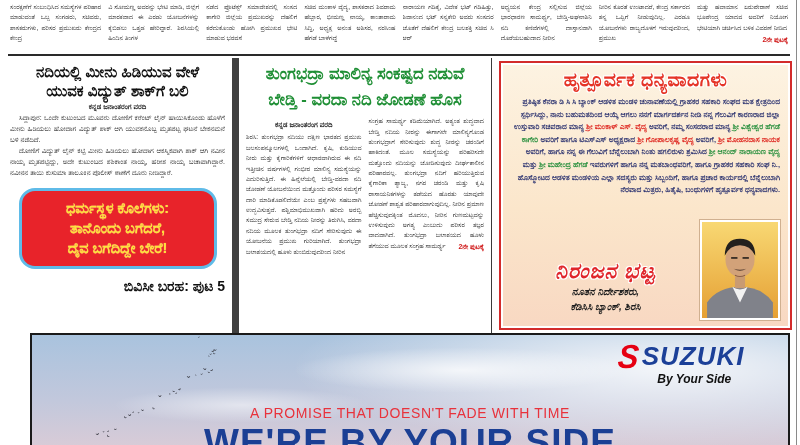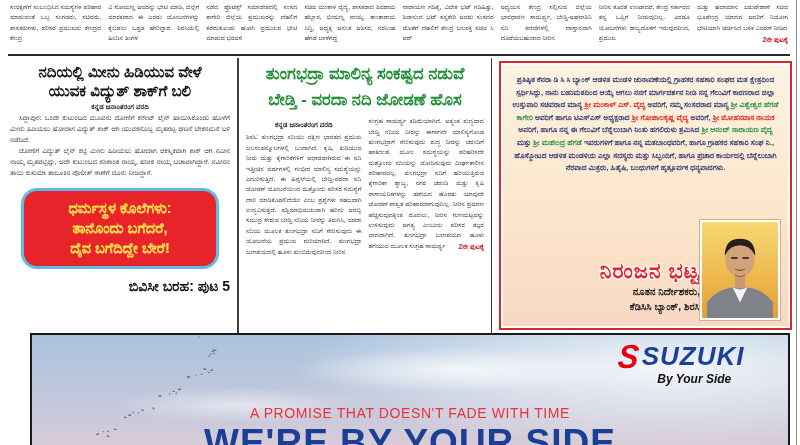--- a/index.html
+++ b/index.html
@@ -16,21 +16,21 @@
     display:flex; gap:7px; padding:2px 2px 4px 2px;
     border-bottom:2px solid #2a2a2a; overflow:hidden;
   }
   .tcol { flex:1; font-size:6.4px; line-height:1.62; text-align:justify; color:#1d1d1d; overflow:hidden; }
   .cont-note { display:block; text-align:right; color:#d01818; font-weight:bold; font-size:6.8px; margin-top:1px; }
 
   
   .mid { position:absolute; top:58px; left:8px; right:6px; height:275px; display:flex; }
 
   
-  .left-article { width:231px; padding:4px 7px 0 2px; border-right:2px solid #404040; }
+  .left-article { width:231px; padding:4px 7px 0 2px; border-right:7px solid #404040; }
   .la-headline { font-size:15px; font-weight:bold; text-align:center; line-height:1.28; color:#101010; }
   .byline { font-size:7px; font-weight:bold; text-align:center; margin:3px 0 2px 0; color:#222; }
   .la-body p { font-size:7px; line-height:1.55; text-align:justify; text-indent:9px; color:#1c1c1c; }
   .promo-box {
     width:198px; margin:10px auto 0 auto; background:#e8232a;
     border:3px solid #5fbbe8; border-radius:16px; padding:8px 4px;
     text-align:center; font-size:14.5px; font-weight:bold; line-height:1.35;
     color:#ffe23b; text-shadow:0 0 1px rgba(255,255,255,.45);
   }
   .promo-footer { text-align:right; font-size:14px; font-weight:bold; margin-top:9px; color:#111; }
@@ -46,26 +46,26 @@
   .thanks-wrap { flex:1; padding:3px 2px 3px 7px; }
   .thanks-ad {
     height:269px; border:2px solid #d32b2b; box-shadow:inset 0 0 0 2px #fff;
     background:linear-gradient(180deg,#fdf3e2 0%,#fbe6cb 55%,#f8d8c2 100%);
     padding:6px 10px 4px 10px; position:relative;
   }
   .ta-title {
     text-align:center; font-size:19px; font-weight:bold; color:#e53427; letter-spacing:0.5px;
     text-shadow:-1px -1px 0 #fff, 1px -1px 0 #fff, -1px 1px 0 #fff, 1px 1px 0 #fff;
   }
-  .ta-body { margin-top:5px; font-size:7.5px; line-height:1.68; text-align:center; color:#343a74; font-weight:bold; }
+  .ta-body { margin-top:5px; font-size:7.5px; line-height:1.68; text-align:right; color:#343a74; font-weight:bold; }
   .seg-navy { color:#343a74; }
   .seg-red  { color:#df2b24; }
   .seg-green{ color:#2c9140; }
   .ta-bottom { position:absolute; left:10px; right:10px; bottom:8px; display:flex; align-items:flex-end; }
-  .ta-who { flex:1; text-align:right; padding-bottom:6px; }
+  .ta-who { flex:1; text-align:center; padding-bottom:6px;font-style:italic; }
   .ta-name {
     font-size:21px; font-weight:bold; color:#e0262b; letter-spacing:1px;
     text-shadow:-1px -1px 0 #fff, 1px -1px 0 #fff, -1px 1px 0 #fff, 1px 1px 0 #fff;
   }
   .ta-desig { font-size:10px; font-weight:bold; color:#1d1d1d; margin-top:2px; line-height:1.45; }
   .ta-photo { width:80px; height:100px; border:2px solid #fff; outline:1px solid #d0b090; background:#f0b84a; }
 
   
   .suzuki-ad {
     position:absolute; left:30px; top:333px; width:760px; height:238px;
@@ -142,20 +142,21 @@
         </div>
         <div class="ca-col">
           <span>ಸಂಗ್ರಹ ಸಾಮರ್ಥ್ಯ ಕಡಿಮೆಯಾಗಿದೆ. ಅತ್ಯಂತ ಶುದ್ಧವಾದ ಬೇಡ್ತಿ ನದಿಯ ನೀರನ್ನು ಈಗಾಗಲೇ ಮಾಲಿನ್ಯಗೊಂಡ ತುಂಗಭದ್ರಾಗೆ ಸೇರಿಸುವುದು ಶುದ್ಧ ನೀರನ್ನು ಚರಂಡಿಗೆ ಹಾಕಿದಂತೆ. ಮೂಲ ಸಮಸ್ಯೆಯನ್ನು ಪರಿಹರಿಸದೇ ಮತ್ತೊಂದು ನದಿಯನ್ನು ಜೋಡಿಸುವುದು ದೀರ್ಘಕಾಲೀನ ಪರಿಹಾರವಲ್ಲ. ತುಂಗಭದ್ರಾ ನದಿಗೆ ಹರಿಯುತ್ತಿರುವ ಕೈಗಾರಿಕಾ ತ್ಯಾಜ್ಯ, ನಗರ ಚರಂಡಿ ಮತ್ತು ಕೃಷಿ ರಾಸಾಯನಿಕಗಳನ್ನು ತಡೆಯದ ಹೊರತು ಯಾವುದೇ ಜೋಡಣೆ ಶಾಶ್ವತ ಪರಿಹಾರವಾಗುವುದಿಲ್ಲ. ನೀರಿನ ಪ್ರಮಾಣ ಹೆಚ್ಚಿಸುವುದಕ್ಕಿಂತ ಮೊದಲು, ನೀರಿನ ಗುಣಮಟ್ಟವನ್ನು ಉಳಿಸುವುದು ಅಗತ್ಯ ಎಂಬುದು ಪರಿಸರ ತಜ್ಞರ ವಾದವಾಗಿದೆ. ತುಂಗಭದ್ರಾ ಜಲಾಶಯದ ಹೂಳು ತೆಗೆಯುವ ಮೂಲಕ ಸಂಗ್ರಹ ಸಾಮರ್ಥ್ಯ</span>
           <span class="ca-note">2ನೇ ಪುಟಕ್ಕೆ</span>
         </div>
       </div>
     </div>
 
     <div class="thanks-wrap">
       <div class="thanks-ad">
+        <div class="ta-title">ಹೃತ್ಪೂರ್ವಕ ಧನ್ಯವಾದಗಳು</div>
         <div class="ta-body"><span class="seg-navy">ಪ್ರತಿಷ್ಠಿತ ಕೆನರಾ ಡಿ ಸಿ ಸಿ ಬ್ಯಾಂಕ್ ಆಡಳಿತ ಮಂಡಳಿ ಚುನಾವಣೆಯಲ್ಲಿ ಗ್ರಾಹಕರ ಸಹಕಾರಿ ಸಂಘದ ಮತ ಕ್ಷೇತ್ರದಿಂದ ಸ್ಪರ್ಧಿಸಿದ್ದು, ನಾನು ಬಹುಮತದಿಂದ ಆಯ್ಕೆ ಆಗಲು ನನಗೆ ಮಾರ್ಗದರ್ಶನ ನೀಡಿ ನನ್ನ ಗೆಲುವಿಗೆ ಕಾರಣರಾದ ಜಿಲ್ಲಾ ಉಸ್ತುವಾರಿ ಸಚಿವರಾದ ಮಾನ್ಯ </span><span class="seg-red">ಶ್ರೀ ಮಂಕಾಳ್ ಎಸ್. ವೈದ್ಯ</span><span class="seg-navy"> ಅವರಿಗೆ, ನಮ್ಮ ಸಂಸದರಾದ ಮಾನ್ಯ </span><span class="seg-green">ಶ್ರೀ ವಿಶ್ವೇಶ್ವರ ಹೆಗಡೆ ಕಾಗೇರಿ</span><span class="seg-navy"> ಅವರಿಗೆ ಹಾಗೂ ಟಿಎಸ್ಎಸ್ ಅಧ್ಯಕ್ಷರಾದ </span><span class="seg-red">ಶ್ರೀ ಗೋಪಾಲಕೃಷ್ಣ ವೈದ್ಯ</span><span class="seg-navy"> ಅವರಿಗೆ, </span><span class="seg-red">ಶ್ರೀ ಮೋಹನದಾಸ ನಾಯಕ</span><span class="seg-navy"> ಅವರಿಗೆ, ಹಾಗೂ ನನ್ನ ಈ ಗೆಲುವಿಗೆ ಬೆನ್ನೆಲುಬಾಗಿ ನಿಂತು ಹಗಲಿರುಳು ಶ್ರಮಿಸಿದ </span><span class="seg-green">ಶ್ರೀ ಆನಂದ್ ನಾರಾಯಣ ವೈದ್ಯ</span><span class="seg-navy"> ಮತ್ತು </span><span class="seg-green">ಶ್ರೀ ಮಹೇಂದ್ರ ಹೆಗಡೆ</span><span class="seg-navy"> ಇವರುಗಳಿಗೆ ಹಾಗೂ ನನ್ನ ಮತಬಾಂಧವರಿಗೆ, ಹಾಗೂ ಗ್ರಾಹಕರ ಸಹಕಾರಿ ಸಂಘ ನಿ., ಹೊಸ್ಮೋಟದ ಆಡಳಿತ ಮಂಡಳಿಯ ಎಲ್ಲಾ ಸದಸ್ಯರು ಮತ್ತು ಸಿಬ್ಬಂದಿಗೆ, ಹಾಗೂ ಪ್ರಚಾರ ಕಾರ್ಯದಲ್ಲಿ ಬೆನ್ನೆಲುಬಾಗಿ ನೆರವಾದ ಮಿತ್ರರು, ಹಿತೈಷಿ, ಬಂಧುಗಳಿಗೆ ಹೃತ್ಪೂರ್ವಕ ಧನ್ಯವಾದಗಳು.</span></div>
         <div class="ta-bottom">
           <div class="ta-who">
             <div class="ta-name">ನಿರಂಜನ ಭಟ್ಟ</div>
             <div class="ta-desig">
               <div>ನೂತನ ನಿರ್ದೇಶಕರು,</div>
               <div>ಕೆಡಿಸಿಸಿ ಬ್ಯಾಂಕ್, ಶಿರಸಿ</div>
             </div>
           </div>
           <svg class="ta-photo" viewBox="0 0 60 74" preserveAspectRatio="none">

